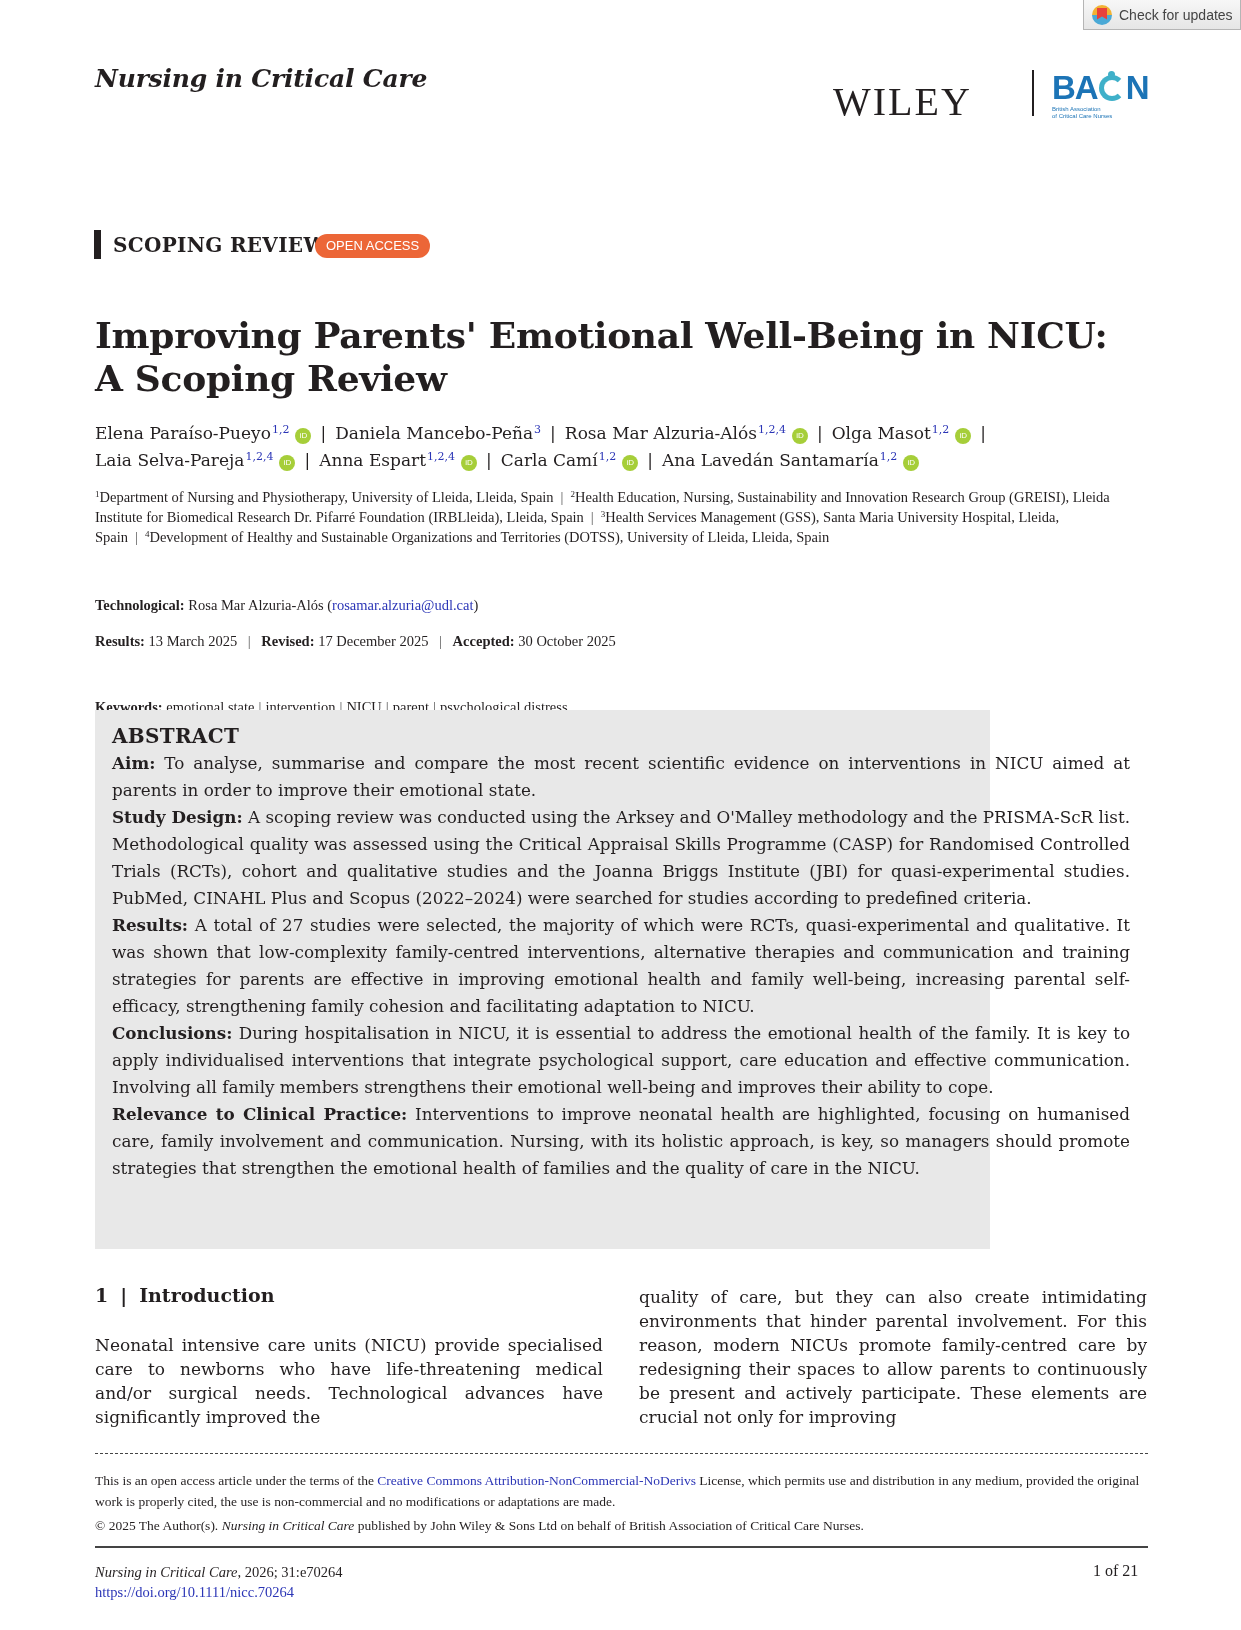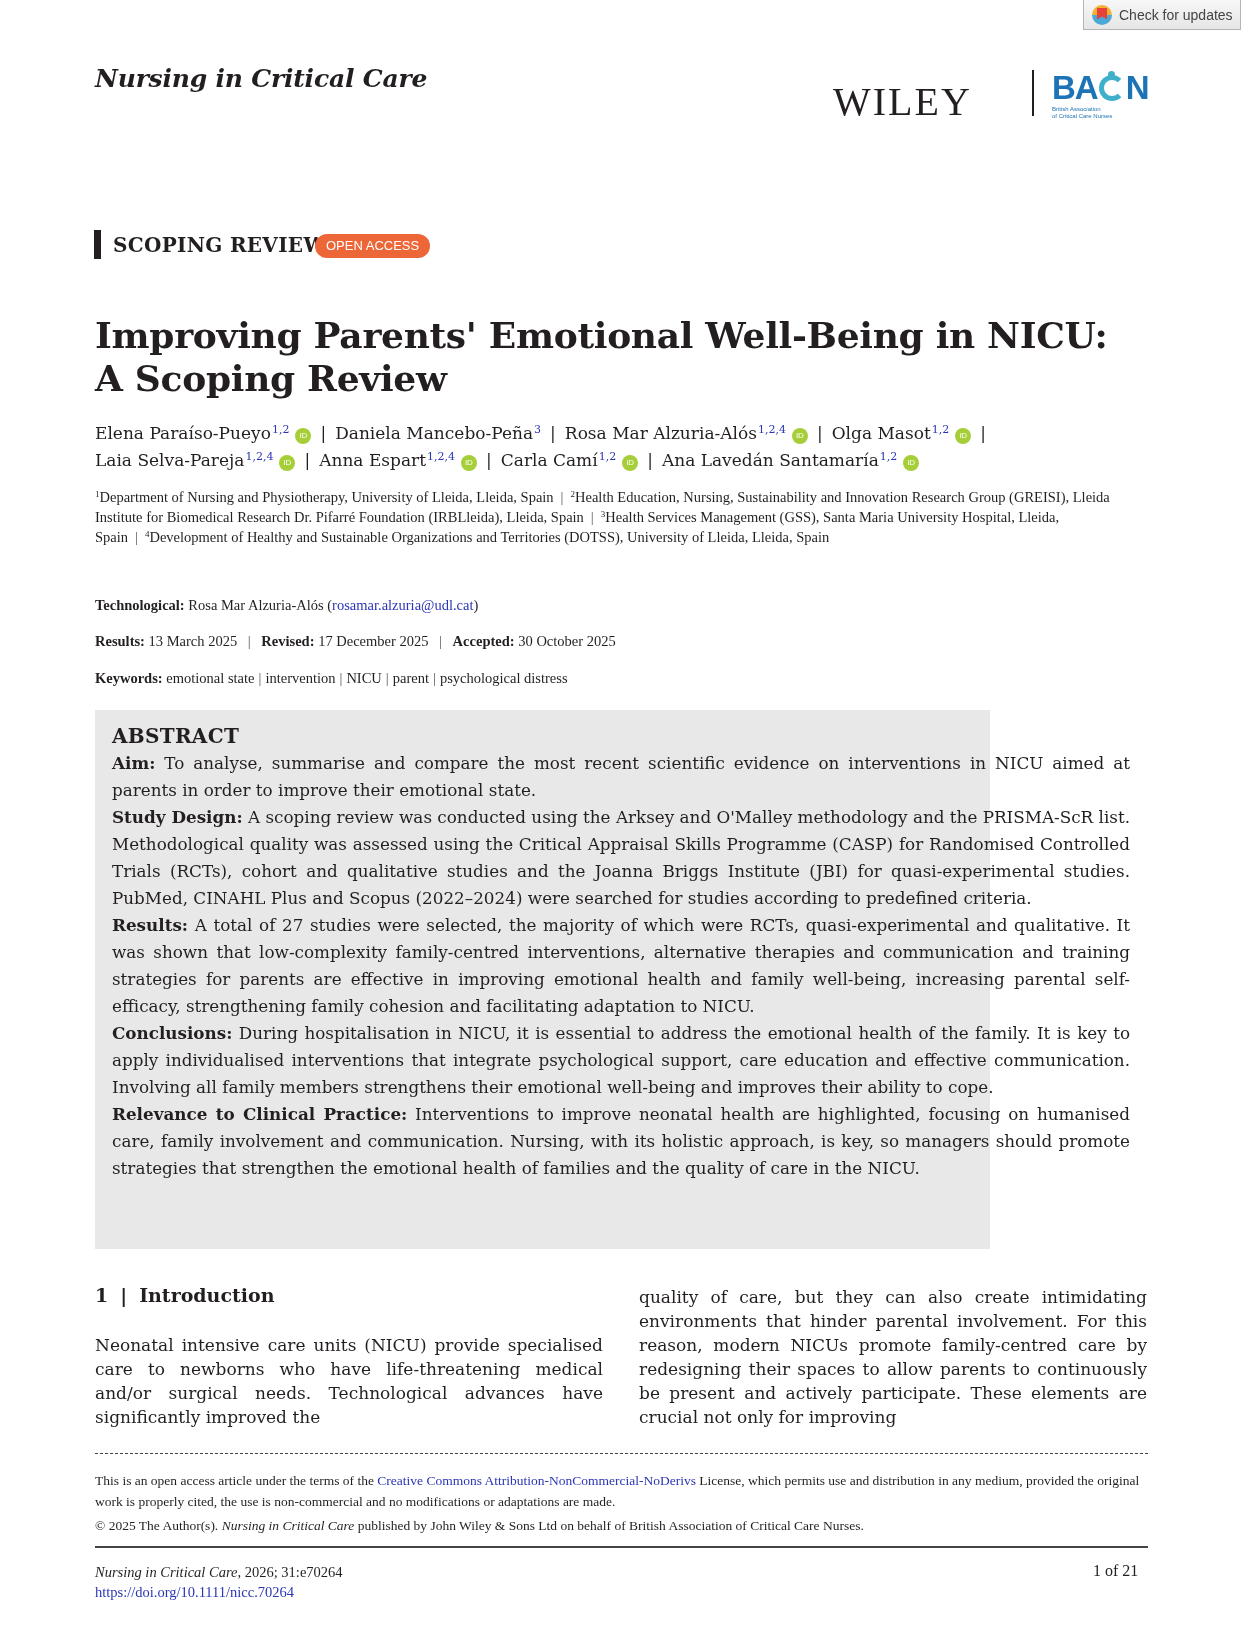--- a/index.html
+++ b/index.html
@@ -124,21 +124,21 @@
   <span class="mlabel">Results:</span>
   <span>13 March 2025</span>
   <span class="msep">|</span>
   <span class="mlabel">Revised:</span>
   <span>17 December 2025</span>
   <span class="msep">|</span>
   <span class="mlabel">Accepted:</span>
   <span>30 October 2025</span>
 </div>
 
-<div class="abs meta-line serif" style="top:670px;">
+<div class="abs meta-line serif" style="top:699px;">
   <span class="mlabel">Keywords:</span>
   <span>emotional state</span><span class="msep" style="margin:0 4px">|</span><span>intervention</span><span class="msep" style="margin:0 4px">|</span><span>NICU</span><span class="msep" style="margin:0 4px">|</span><span>parent</span><span class="msep" style="margin:0 4px">|</span><span>psychological distress</span>
 </div>
 
 <div id="abstract" class="abs">
   <div id="abstract-inner">
     <div id="abstract-heading">ABSTRACT</div>
     <div><span class="ab-label">Aim:</span> <span>To analyse, summarise and compare the most recent scientific evidence on interventions in NICU aimed at parents in order to improve their emotional state.</span></div>
     <div><span class="ab-label">Study Design:</span> <span>A scoping review was conducted using the Arksey and O'Malley methodology and the PRISMA-ScR list. Methodological quality was assessed using the Critical Appraisal Skills Programme (CASP) for Randomised Controlled Trials (RCTs), cohort and qualitative studies and the Joanna Briggs Institute (JBI) for quasi-experimental studies. PubMed, CINAHL Plus and Scopus (2022–2024) were searched for studies according to predefined criteria.</span></div>
     <div><span class="ab-label">Results:</span> <span>A total of 27 studies were selected, the majority of which were RCTs, quasi-experimental and qualitative. It was shown that low-complexity family-centred interventions, alternative therapies and communication and training strategies for parents are effective in improving emotional health and family well-being, increasing parental self-efficacy, strengthening family cohesion and facilitating adaptation to NICU.</span></div>

